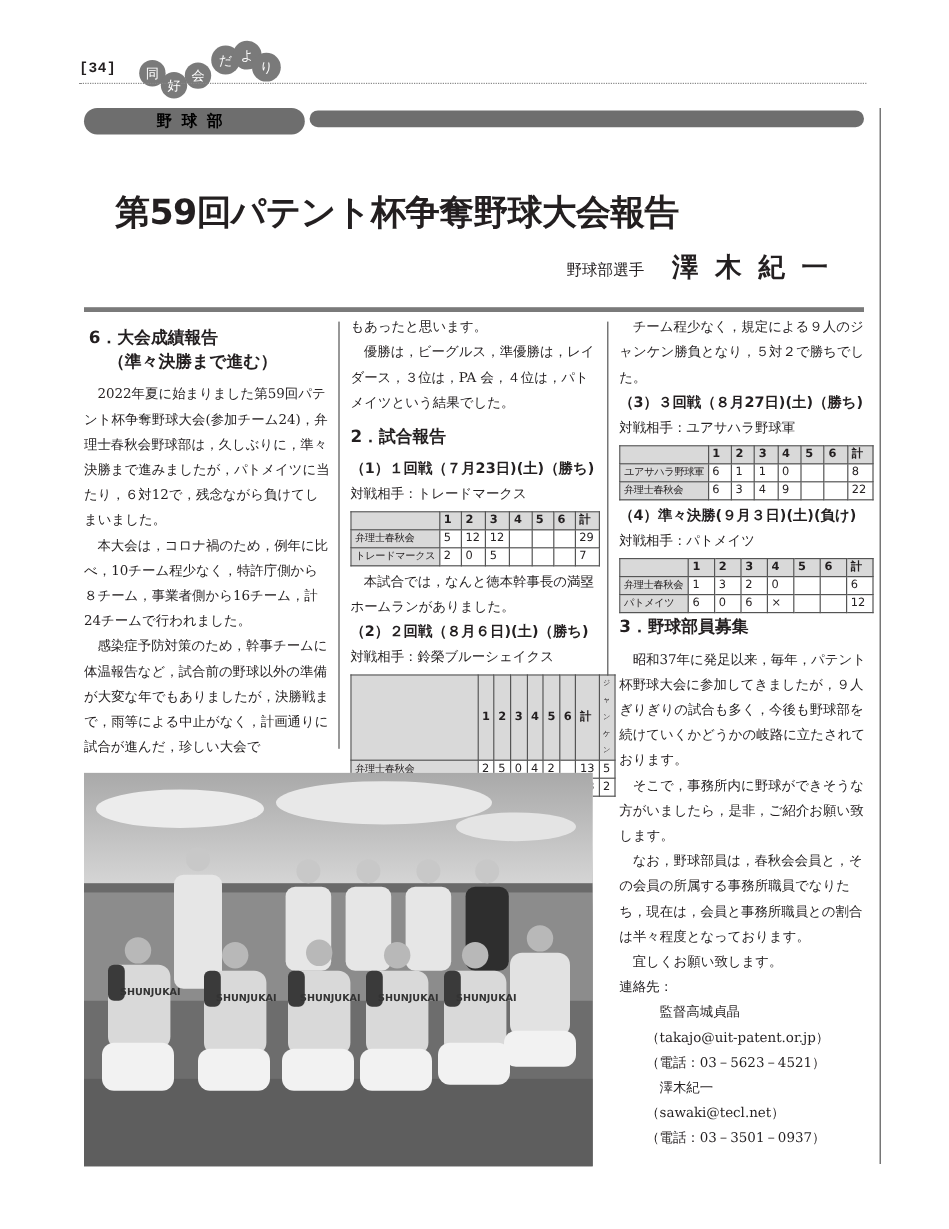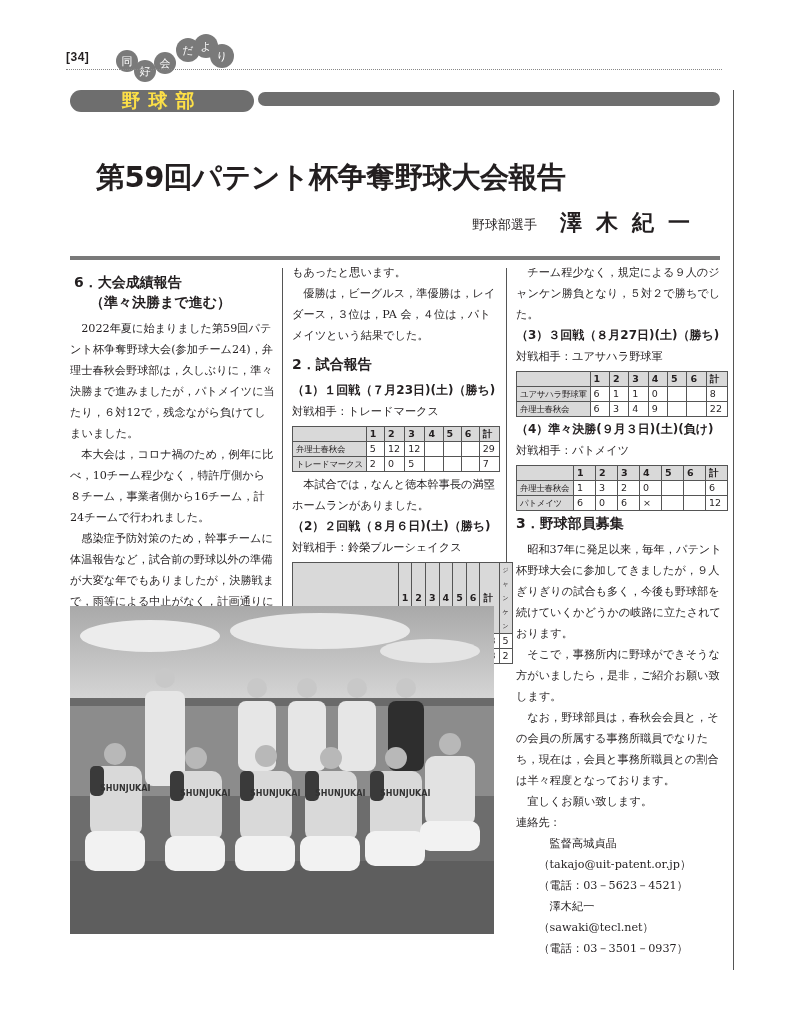--- a/index.html
+++ b/index.html
@@ -1,42 +1,42 @@
 <!DOCTYPE html>
 <html><head>
 <meta charset="utf-8">
 <style>
   html, body { margin: 0; padding: 0; background: #ffffff; }
   body { width: 791px; height: 1024px; position: relative; overflow: hidden;
          font-family: "DejaVu Serif", "Liberation Serif", serif; color: #231f20; }
   .abs { position: absolute; }
-  .pageno { left: 66px; top: 50px; font-family: Liberation Sans, sans-serif; font-weight: bold; font-size: 12px; letter-spacing: 0.5px; }
+  .pageno { left: 66px; top: 50px; font-family: Liberation Mono, monospace; font-weight: bold; font-size: 12px; letter-spacing: 0.5px; }
   .dots { left: 66px; top: 69px; width: 656px; border-top: 1px dotted #888; }
   .bubbles { left: 110px; top: 30px; width: 130px; height: 50px; }
   .bubble { position: absolute; background: #7a7a7a; color: #fff; border-radius: 50%;
             font-family: "DejaVu Sans", sans-serif; font-size: 11px; display: flex; align-items: center; justify-content: center; }
   .club-tab { left: 70px; top: 90px; width: 184px; height: 22px; background: #6e6e6e; border-radius: 11px;
-              color: #fde047; font-family: "DejaVu Sans", sans-serif; font-weight: bold; font-size: 19px;
+              color: #000000; font-family: "DejaVu Sans", sans-serif; font-weight: bold; font-size: 13px;
               display: flex; align-items: center; justify-content: center; letter-spacing: 8px; }
   .club-bar { left: 258px; top: 92px; width: 462px; height: 14px; background: #6e6e6e; border-radius: 7px; }
   .title { left: 96px; top: 158px; font-family: "DejaVu Sans", sans-serif; font-weight: bold; font-size: 29px; letter-spacing: -0.5px; color: #231f20; }
   .author-role { left: 472px; top: 216px; font-family: "DejaVu Sans", sans-serif; font-size: 13px; }
   .author-name { left: 560px; top: 208px; font-family: "DejaVu Sans", sans-serif; font-weight: bold; font-size: 22px; letter-spacing: 14px; }
   .rule { left: 70px; top: 256px; width: 650px; height: 4px; background: #7a7a7a; }
   .vline { width: 1px; background: #555; }
   .col { font-size: 11.2px; line-height: 21px; }
   .col p { margin: 0; text-indent: 1em; }
   .col p.noind { text-indent: 0; }
   .h1 { font-family: "DejaVu Sans", sans-serif; font-weight: bold; font-size: 14px; line-height: 20px; margin: 0 0 6px 0; }
   .h2 { font-family: "DejaVu Sans", sans-serif; font-weight: bold; font-size: 12px; line-height: 21px; }
   table.score { border-collapse: collapse; font-family: "DejaVu Sans", sans-serif; font-size: 9.5px; margin: 4px 0 2px 0; }
   table.score td { border: 1px solid #555; height: 14px; padding: 0 3px; text-align: left; line-height: 14px; }
   table.score tr.head td { background: #d9d9d9; font-weight: bold; }
   table.score td.team { background: #d9d9d9; font-size: 8.5px; white-space: nowrap; letter-spacing: -0.3px; }
-  .photo { left: 70px; top: 606px; width: 424px; height: 328px; overflow: hidden;
+  .photo { left: 70px; top: 644px; width: 424px; height: 328px; overflow: hidden;
            background: linear-gradient(180deg, #c8c8c8 0%, #e2e2e2 18%, #b5b5b5 30%, #9a9a9a 34%, #8a8a8a 40%, #777 100%); }
   .contact { padding-left: 2em; }
 </style>
 </head>
 <body>
 
 <div class="abs pageno">[34]</div>
 <div class="abs bubbles">
   <div class="bubble" style="left:6px;top:20px;width:22px;height:22px;">同</div>
   <div class="bubble" style="left:24px;top:30px;width:22px;height:22px;">好</div>

